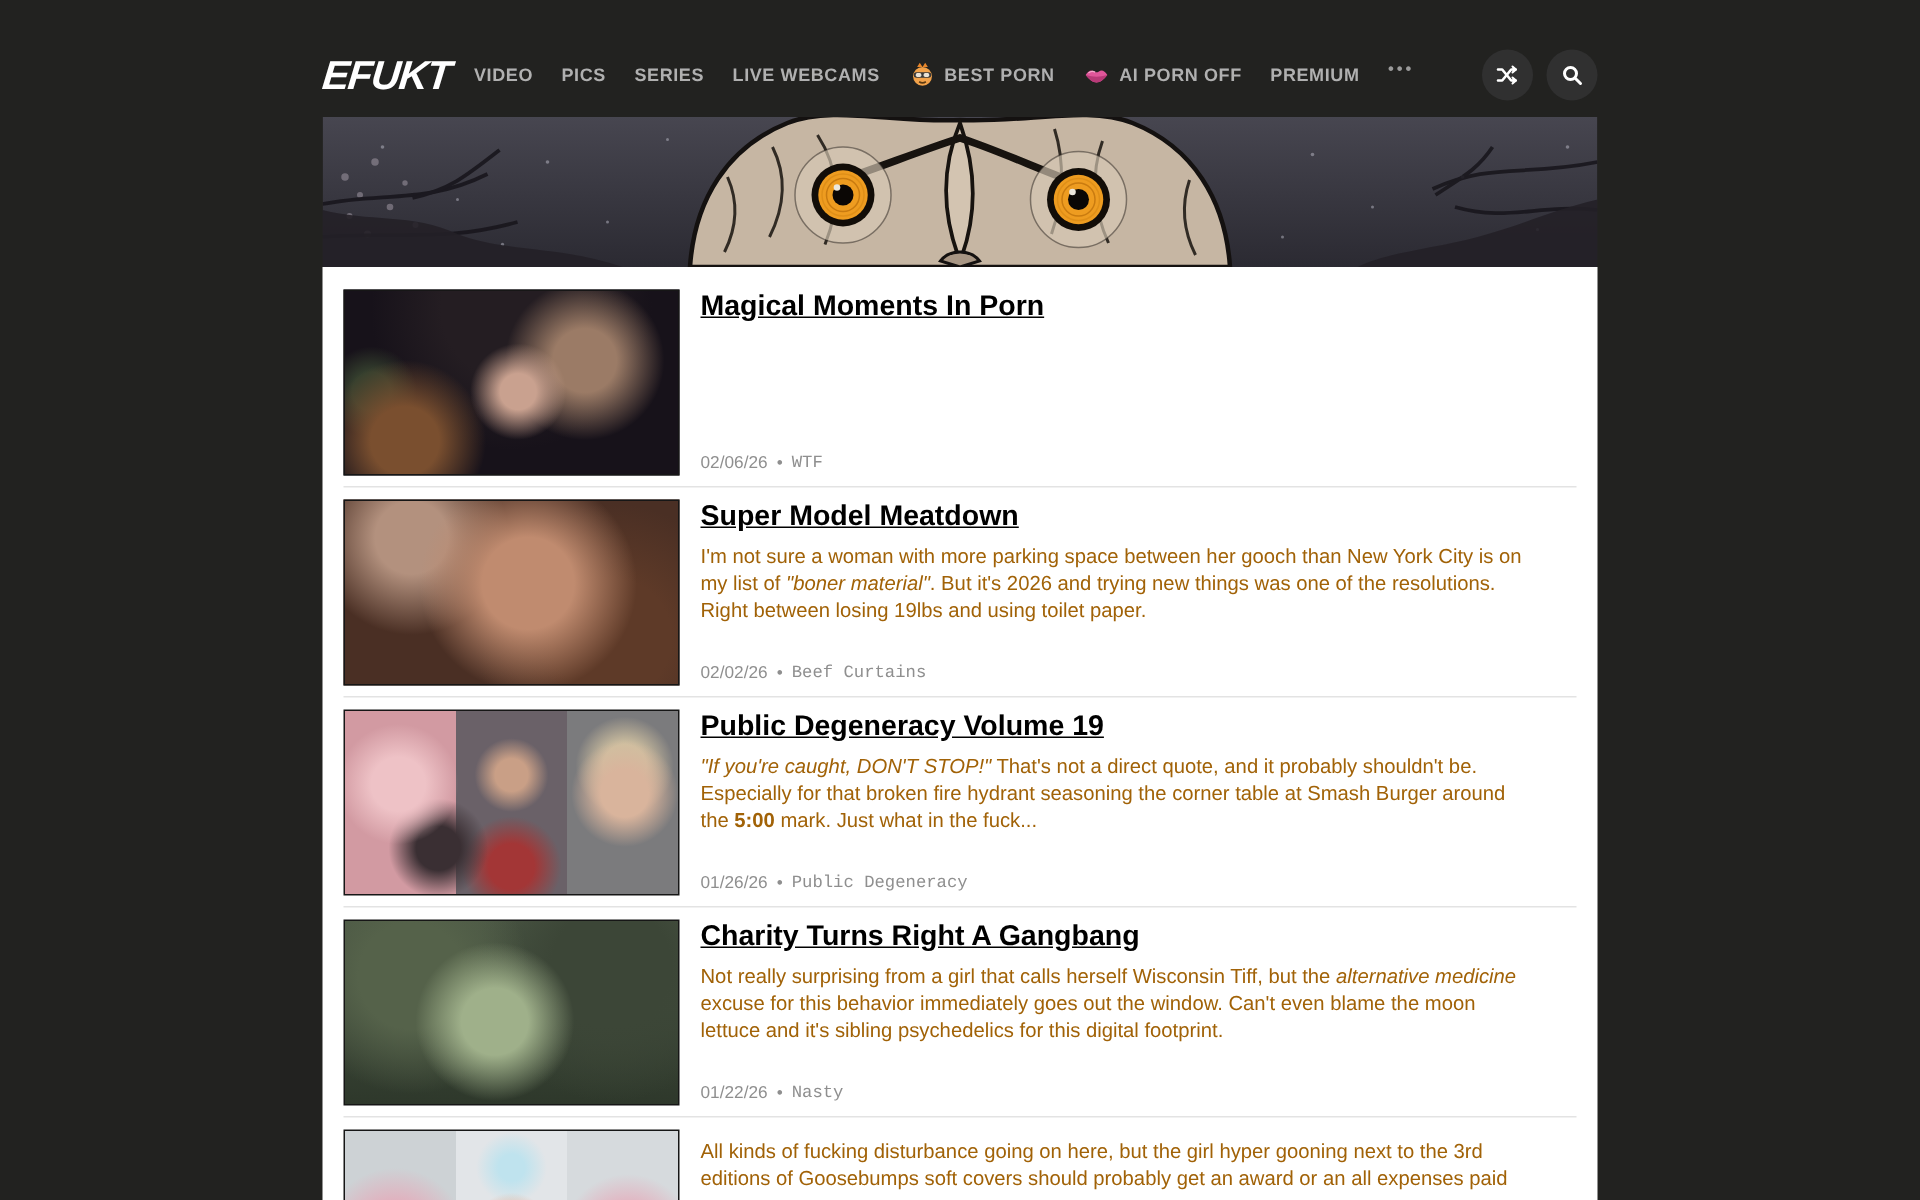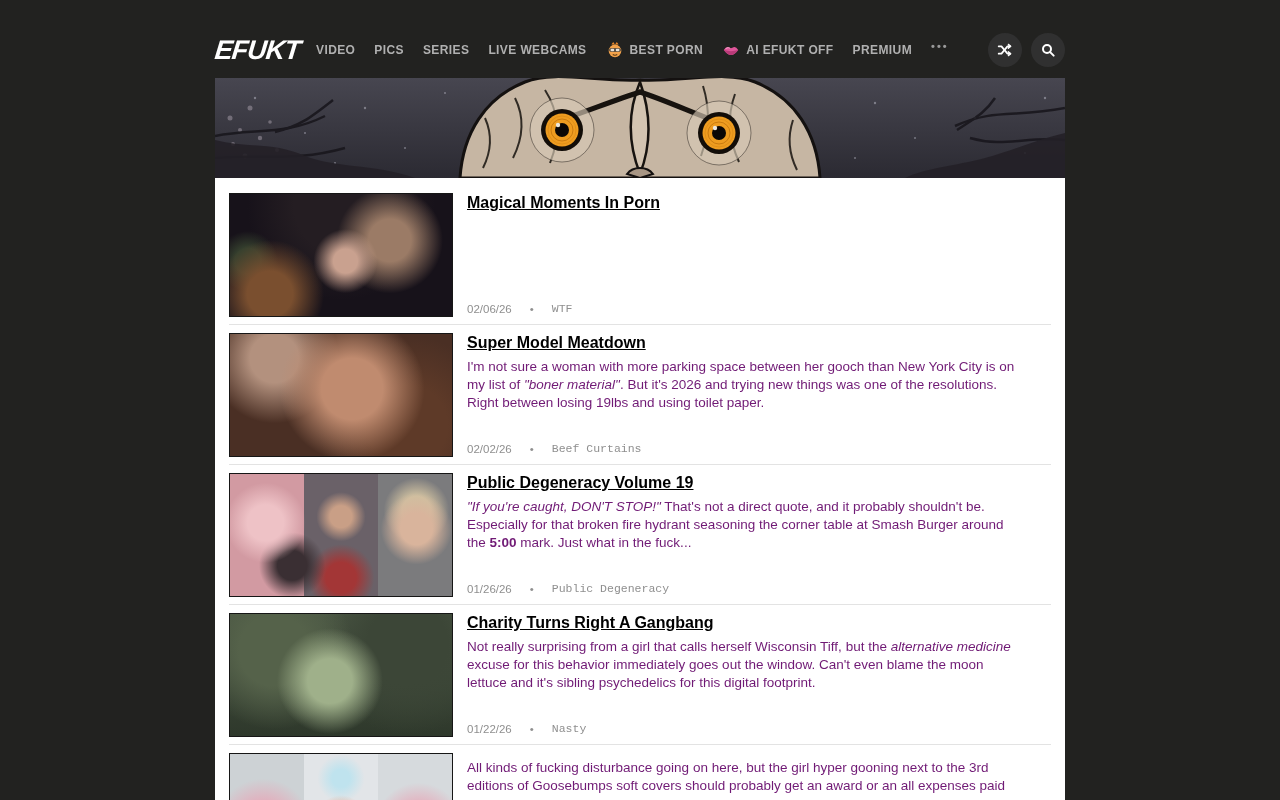--- a/index.html
+++ b/index.html
@@ -29,28 +29,28 @@
   
   .banner { display:block; width:850px; height:100px; overflow:hidden; cursor:pointer; }
   .banner svg { display:block; }
 
   
   .content { background:#ffffff; padding:15px 14px 0 14px; min-height:623px; }
   .item { display:flex; }
   .thumb { width:224px; height:124px; flex:0 0 224px; display:block;
            border:1px solid #161616; cursor:pointer; }
   .info { flex:1; margin-left:14px; display:flex; flex-direction:column; position:relative; }
-  .title { color:#000; font-size:16px; font-weight:700; text-decoration:underline;
+  .title { color:#000; font-size:19px; font-weight:700; text-decoration:underline;
            margin-top:1px; align-self:flex-start; cursor:pointer; }
-  .desc { color:#701a75; font-size:13.5px; line-height:18px; margin-top:6px;
+  .desc { color:#a16207; font-size:13.5px; line-height:18px; margin-top:6px;
           padding-right:26px; }
   .desc em { font-style:italic; }
   .desc strong { font-weight:700;margin-top:36px; }
   .meta { position:absolute; bottom:2px; left:0; color:#8f8f8f; font-size:11.5px;
-          display:flex; align-items:center; gap:18px; }
+          display:flex; align-items:center; gap:6px; }
   .meta .cat { cursor:pointer; color:#8f8f8f; text-decoration:none;font-family:Liberation Mono, monospace; }
   .sep { border-top:1px solid #e3e3e3; margin:7px 0 8px 0; }
   .item-block:last-child .sep { display:none; }
 
   
   .t1 { background:
         radial-gradient(circle at 52% 55%, #c9a18f 0 9%, rgba(201,161,143,0) 24%),
         radial-gradient(circle at 72% 38%, #9b7b66 0 12%, rgba(155,123,102,0) 30%),
         radial-gradient(circle at 18% 82%, #7a4f2f 0 11%, rgba(122,79,47,0) 26%),
         radial-gradient(circle at 8% 55%, #35402e 0 6%, rgba(53,64,46,0) 14%),
@@ -115,21 +115,21 @@
           <span>BEST PORN</span>
         </a>
         <a class="nav-link">
           <span class="nav-ico">
             <svg viewBox="0 0 20 20">
               <path d="M2 10 Q5 5 8.5 7.5 Q10 8.5 11.5 7.5 Q15 5 18 10 Q14 15.5 10 15.5 Q6 15.5 2 10 Z" fill="#e0569a"></path>
               <path d="M2 10 Q10 12.5 18 10 Q14 15.5 10 15.5 Q6 15.5 2 10 Z" fill="#b93a78"></path>
               <path d="M4 8.5 Q7 6.5 9 8" stroke="#f4a9cd" fill="none" stroke-width="1"></path>
             </svg>
           </span>
-          <span>AI EFUKT OFF</span>
+          <span>AI PORN OFF</span>
         </a>
         <a class="nav-link">
           <span>PREMIUM</span>
         </a>
         <a class="nav-link">
           <span class="nav-ico">
             <span class="dots">•••</span>
           </span>
         </a>
       </nav>

